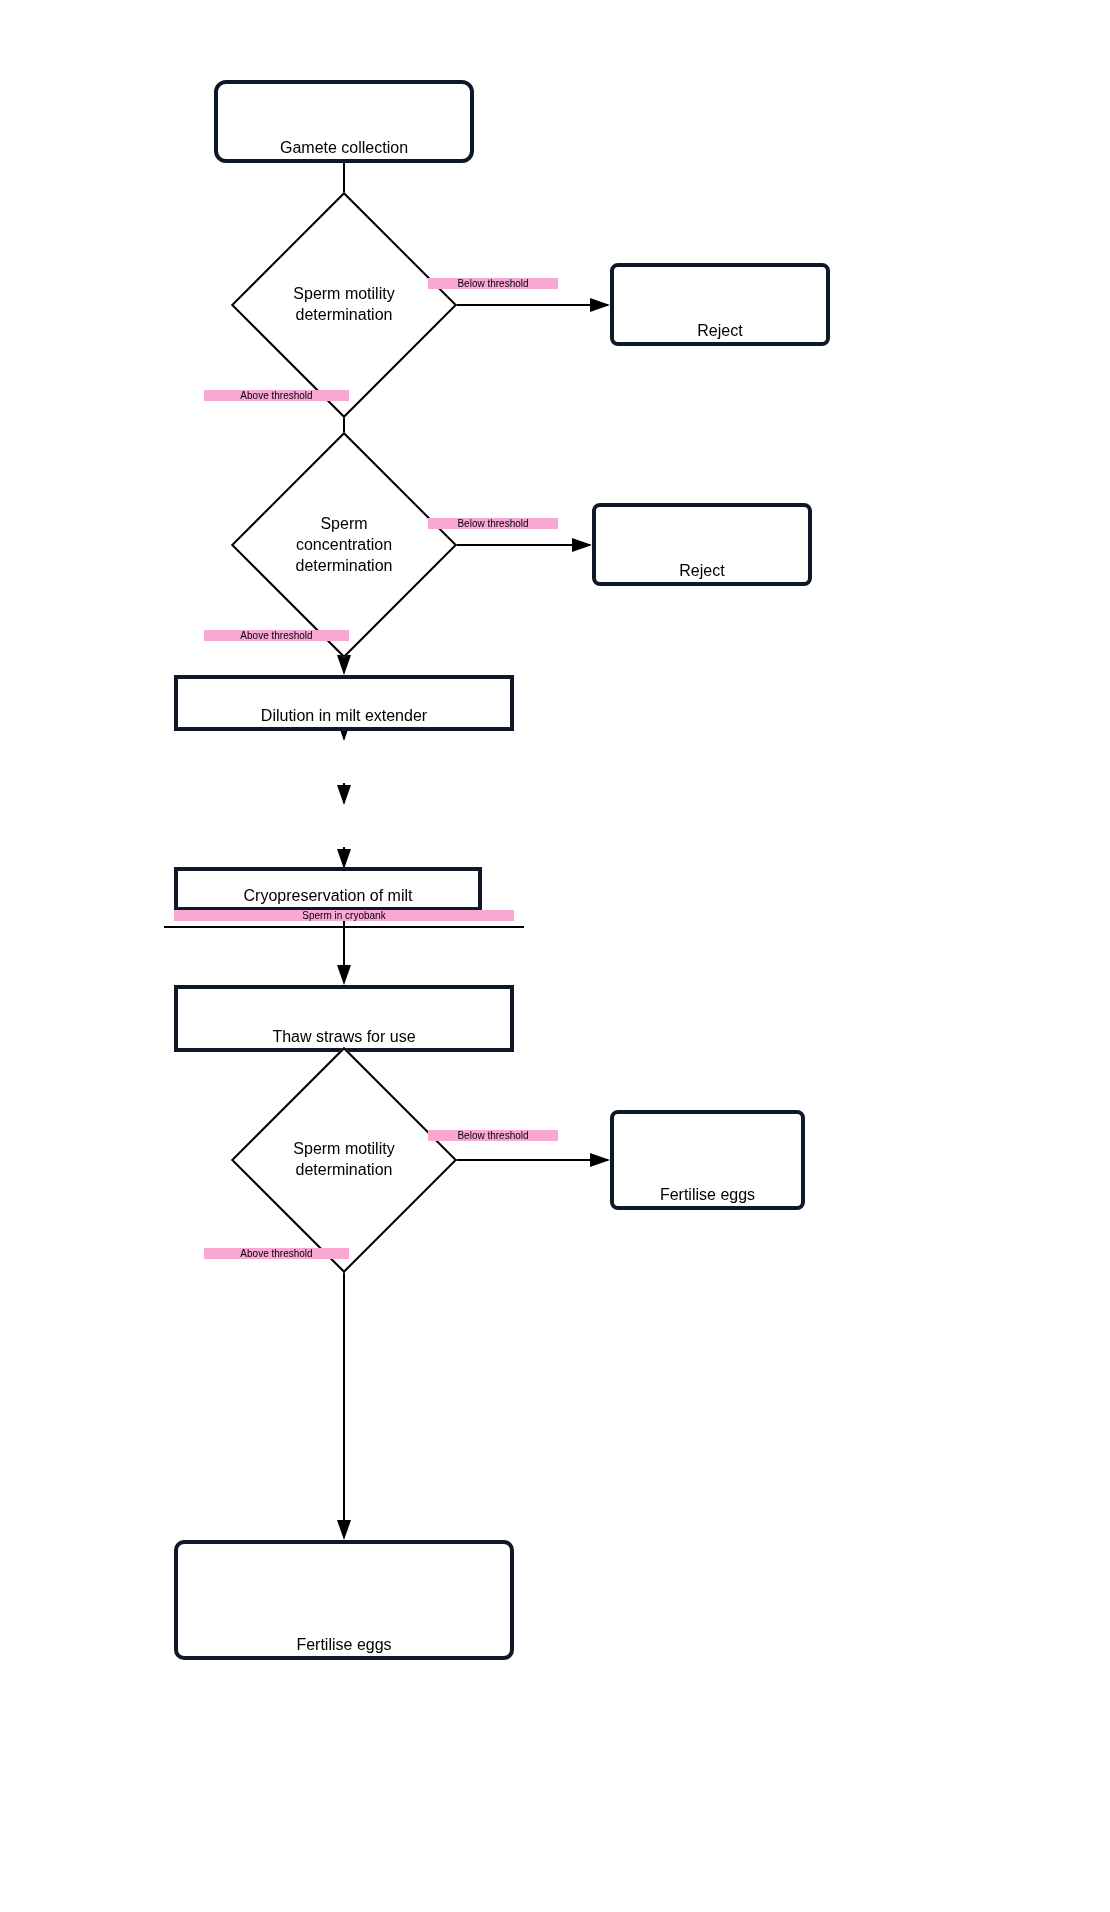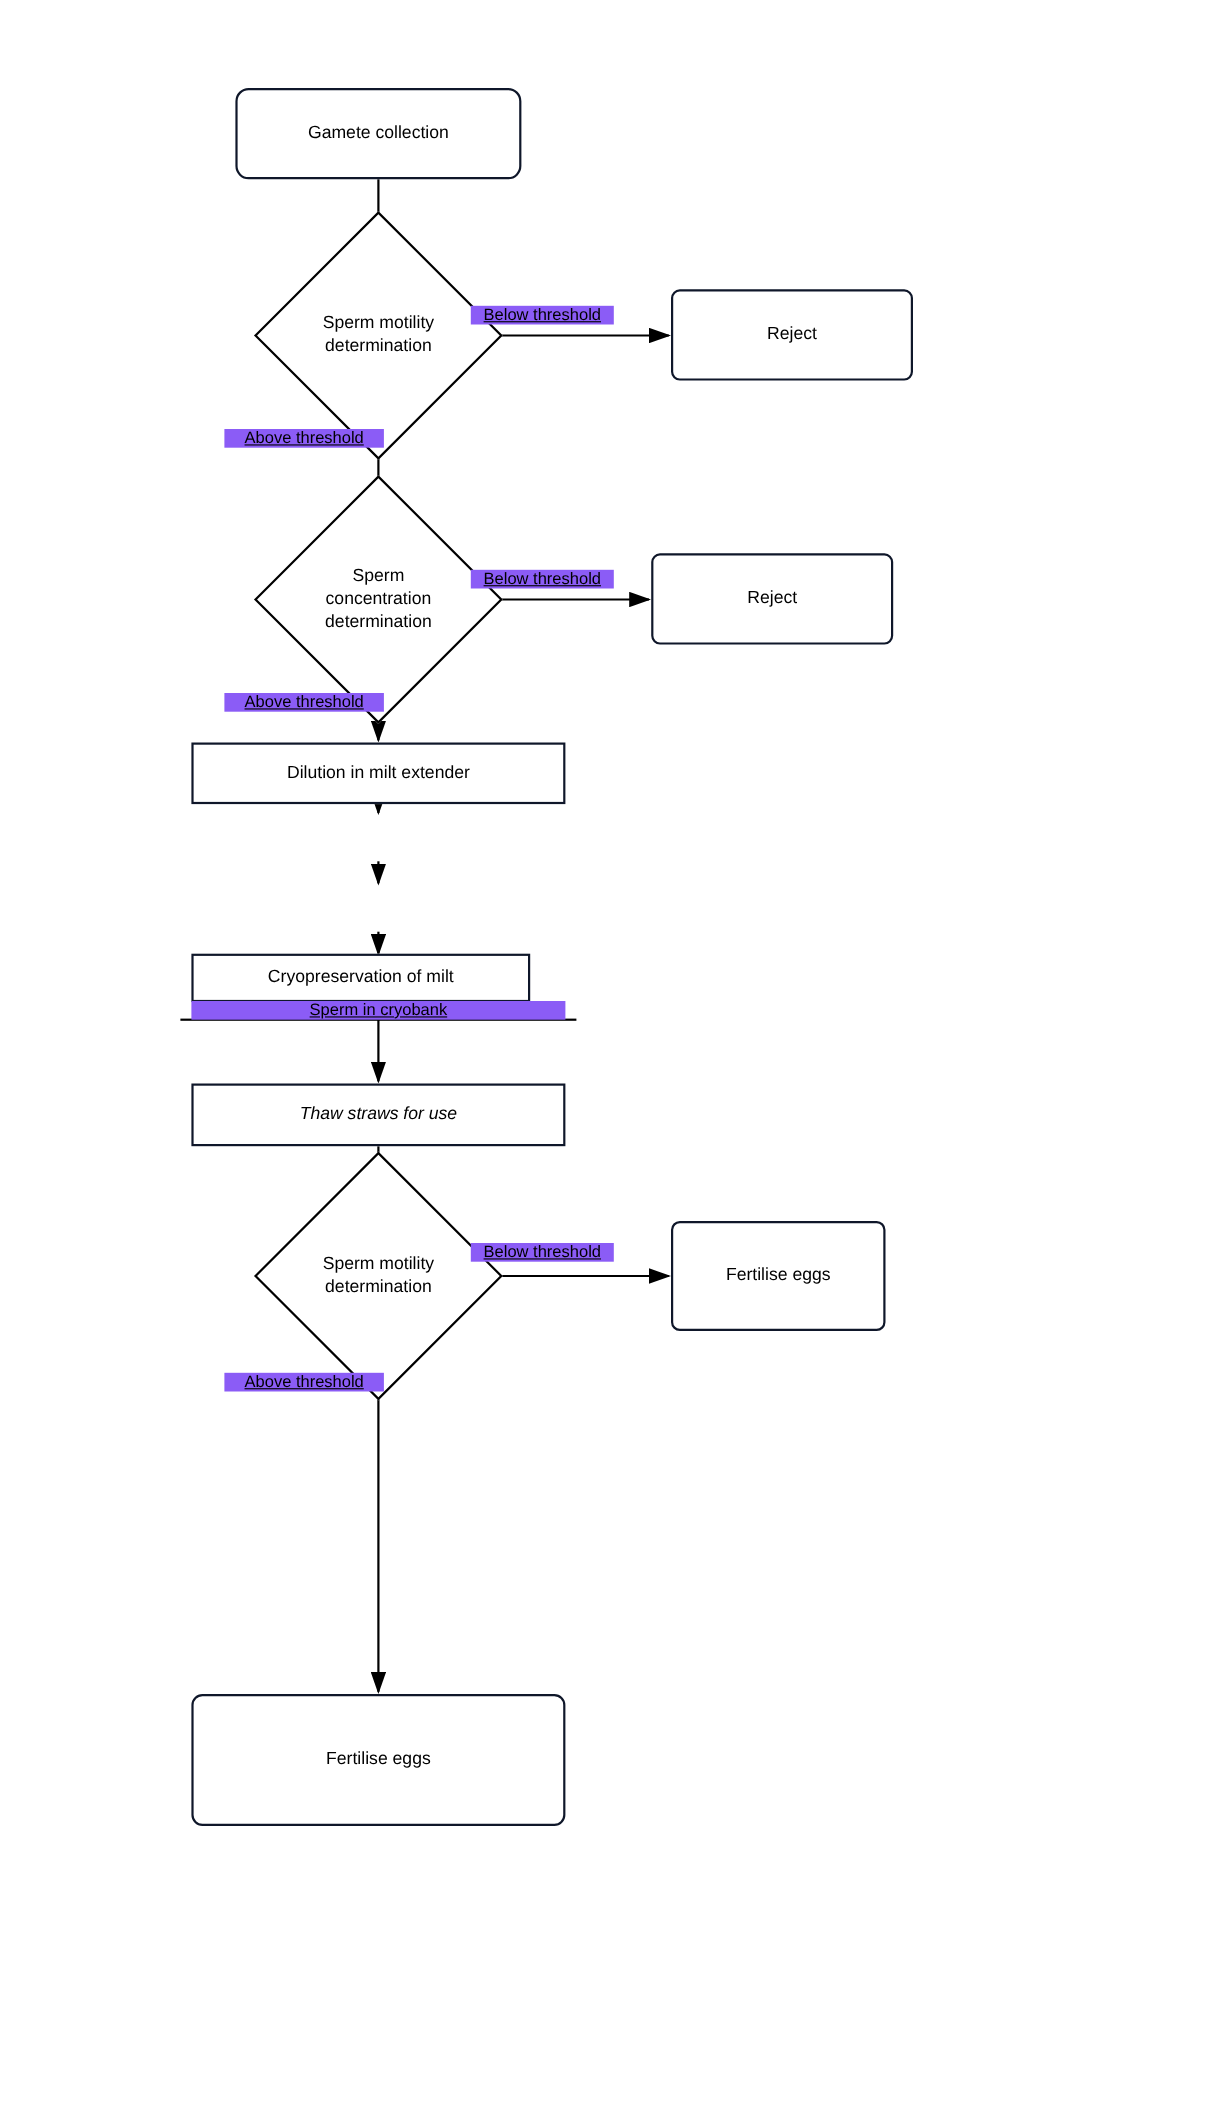--- a/index.html
+++ b/index.html
@@ -15,24 +15,24 @@
 
     .flowchart {
       position: relative;
       width: 1110px;
       height: 1912px;
     }
 
     
     .rect-box {
       position: absolute;
-      border: 2px solid #0f172a;
+      border: 4px solid #0f172a;
       background: #fff;
       display: flex;
-      align-items: center;
+      align-items: flex-end;
       justify-content: center;
       text-align: center;
       line-height: 1.3;
     }
 
     
     .diamond-container {
       position: absolute;
       display: flex;
       align-items: center;
@@ -63,24 +63,23 @@
       position: absolute;
       top: 0;
       left: 0;
       width: 1110px;
       height: 1912px;
       pointer-events: none;
     }
 
     .arrow-label {
       position: absolute;
-      font-size: 15px;
+      font-size: 10px;
       text-align: center;
-      background: #8b5cf6;
-      text-decoration: underline;
+      background: #f9a8d4;
     }
 
     
     .separator-line {
       position: absolute;
       border-top: 2px solid #000;
       width: 360px;
     }
   </style>
 </head>
@@ -177,21 +176,21 @@
 
   <div class="rect-box" style="left: 174px; top: 867px; width: 308px; height: 44px;">
     <span>Cryopreservation of milt</span>
   </div>
 
   <div class="separator-line" style="left: 164px; top: 926px;"></div>
   <div class="arrow-label" style="left: 174px; top: 910px; width: 340px; text-align: center;">
     <span>Sperm in cryobank</span>
   </div>
 
-  <div class="rect-box" style="left: 174px; top: 985px; width: 340px; height: 57px; font-style: italic;">
+  <div class="rect-box" style="left: 174px; top: 985px; width: 340px; height: 67px;">
     <span>Thaw straws for use</span>
   </div>
 
   <div class="diamond-container" style="left: 264px; top: 1080px; width: 160px; height: 160px;">
     <div class="diamond">
       <div class="diamond-text">Sperm
 motility
 determination</div>
     </div>
   </div>

